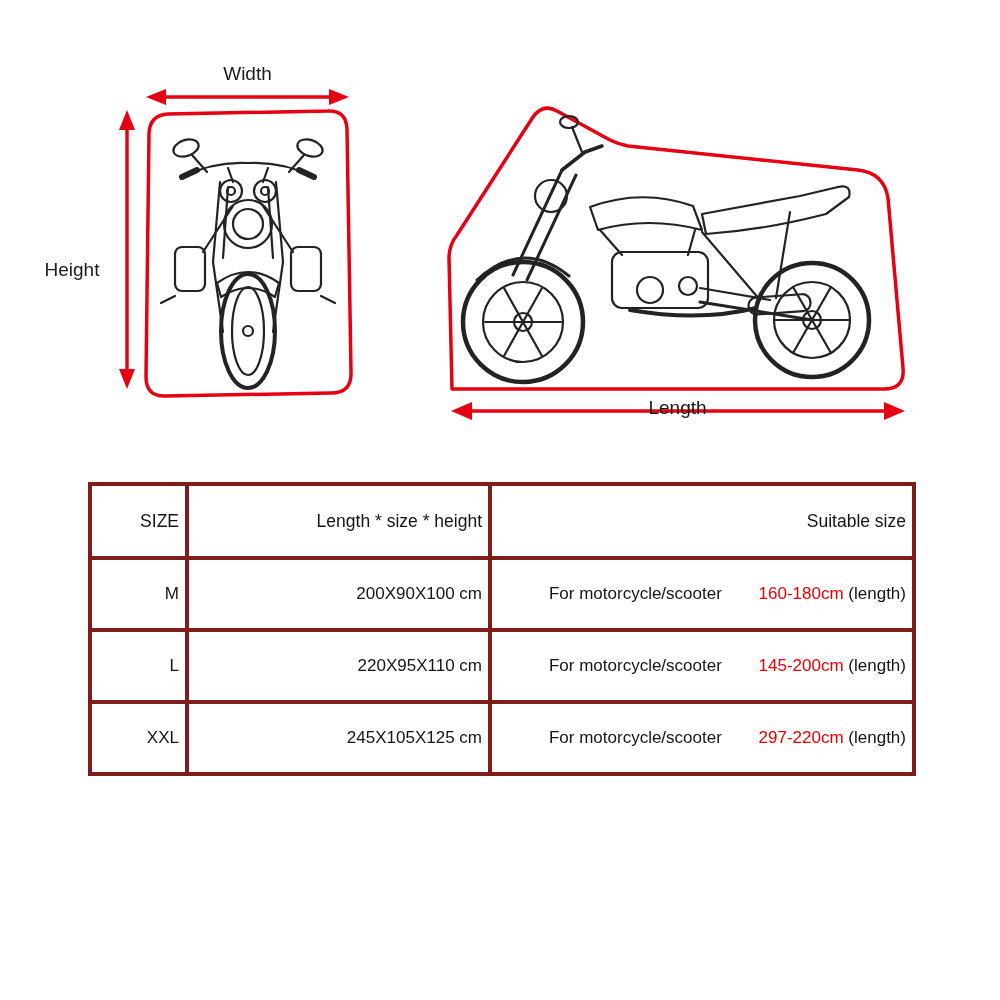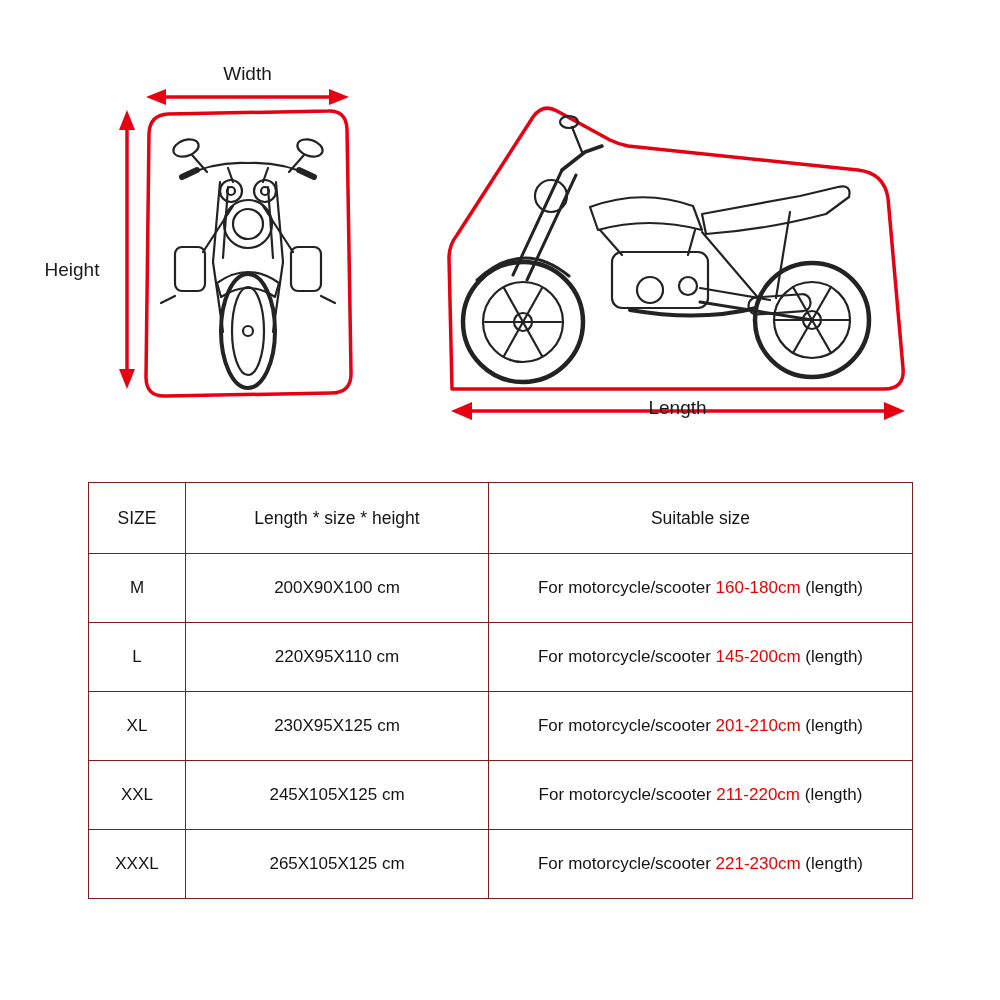--- a/index.html
+++ b/index.html
@@ -11,30 +11,30 @@
   .top-section svg{position:absolute;left:0;top:0;}
   .dim-label{position:absolute;font-size:19px;color:#1b1b1b;text-align:center;}
   .label-width{left:175px;top:63px;width:145px;}
   .label-height{left:22px;top:225px;width:100px;margin-top:34px;}
   .label-length{left:595px;top:397px;width:165px;}
 
   
   .table-wrap{width:824px;margin:12px auto 0 auto;}
   table.size-chart{border-collapse:collapse;width:824px;table-layout:fixed;}
   .size-chart th,.size-chart td{
-    border:1px solid #7f1d1d;
-    text-align:center;vertical-align:middle;
+    border:4px solid #7f1d1d;
+    text-align:right;vertical-align:middle;
     font-size:17px;font-weight:400;color:#151515;
     padding:0 6px;height:68px;background:#fff;
   }
   .size-chart th{height:70px;font-size:17.5px;}
   .col-size{width:97px;}
   .col-dims{width:303px;}
   .col-suit{width:424px;}
-  .range-red{color:#ef0000;}
+  .range-red{color:#ef0000;margin-left:32px;}
 </style>
 </head>
 <body>
 
 <div class="page">
 
   <div class="top-section">
     <svg width="1000" height="470" viewBox="0 0 1000 470">
 
       <g fill="none" stroke="#e60012" stroke-width="3.5" stroke-linejoin="round">
@@ -165,31 +165,21 @@
           <td>M</td>
           <td>200X90X100 cm</td>
           <td><span>For motorcycle/scooter </span><span class="range-red">160-180cm</span><span> (length)</span></td>
         </tr>
         <tr>
           <td>L</td>
           <td>220X95X110 cm</td>
           <td><span>For motorcycle/scooter </span><span class="range-red">145-200cm</span><span> (length)</span></td>
         </tr>
         <tr>
-          <td>XL</td>
-          <td>230X95X125 cm</td>
-          <td><span>For motorcycle/scooter </span><span class="range-red">201-210cm</span><span> (length)</span></td>
-        </tr>
-        <tr>
           <td>XXL</td>
           <td>245X105X125 cm</td>
-          <td><span>For motorcycle/scooter </span><span class="range-red">211-220cm</span><span> (length)</span></td>
-        </tr>
-        <tr>
-          <td>XXXL</td>
-          <td>265X105X125 cm</td>
-          <td><span>For motorcycle/scooter </span><span class="range-red">221-230cm</span><span> (length)</span></td>
+          <td><span>For motorcycle/scooter </span><span class="range-red">297-220cm</span><span> (length)</span></td>
         </tr>
       </tbody>
     </table>
   </div>
 
 </div>
 
 </body></html>

